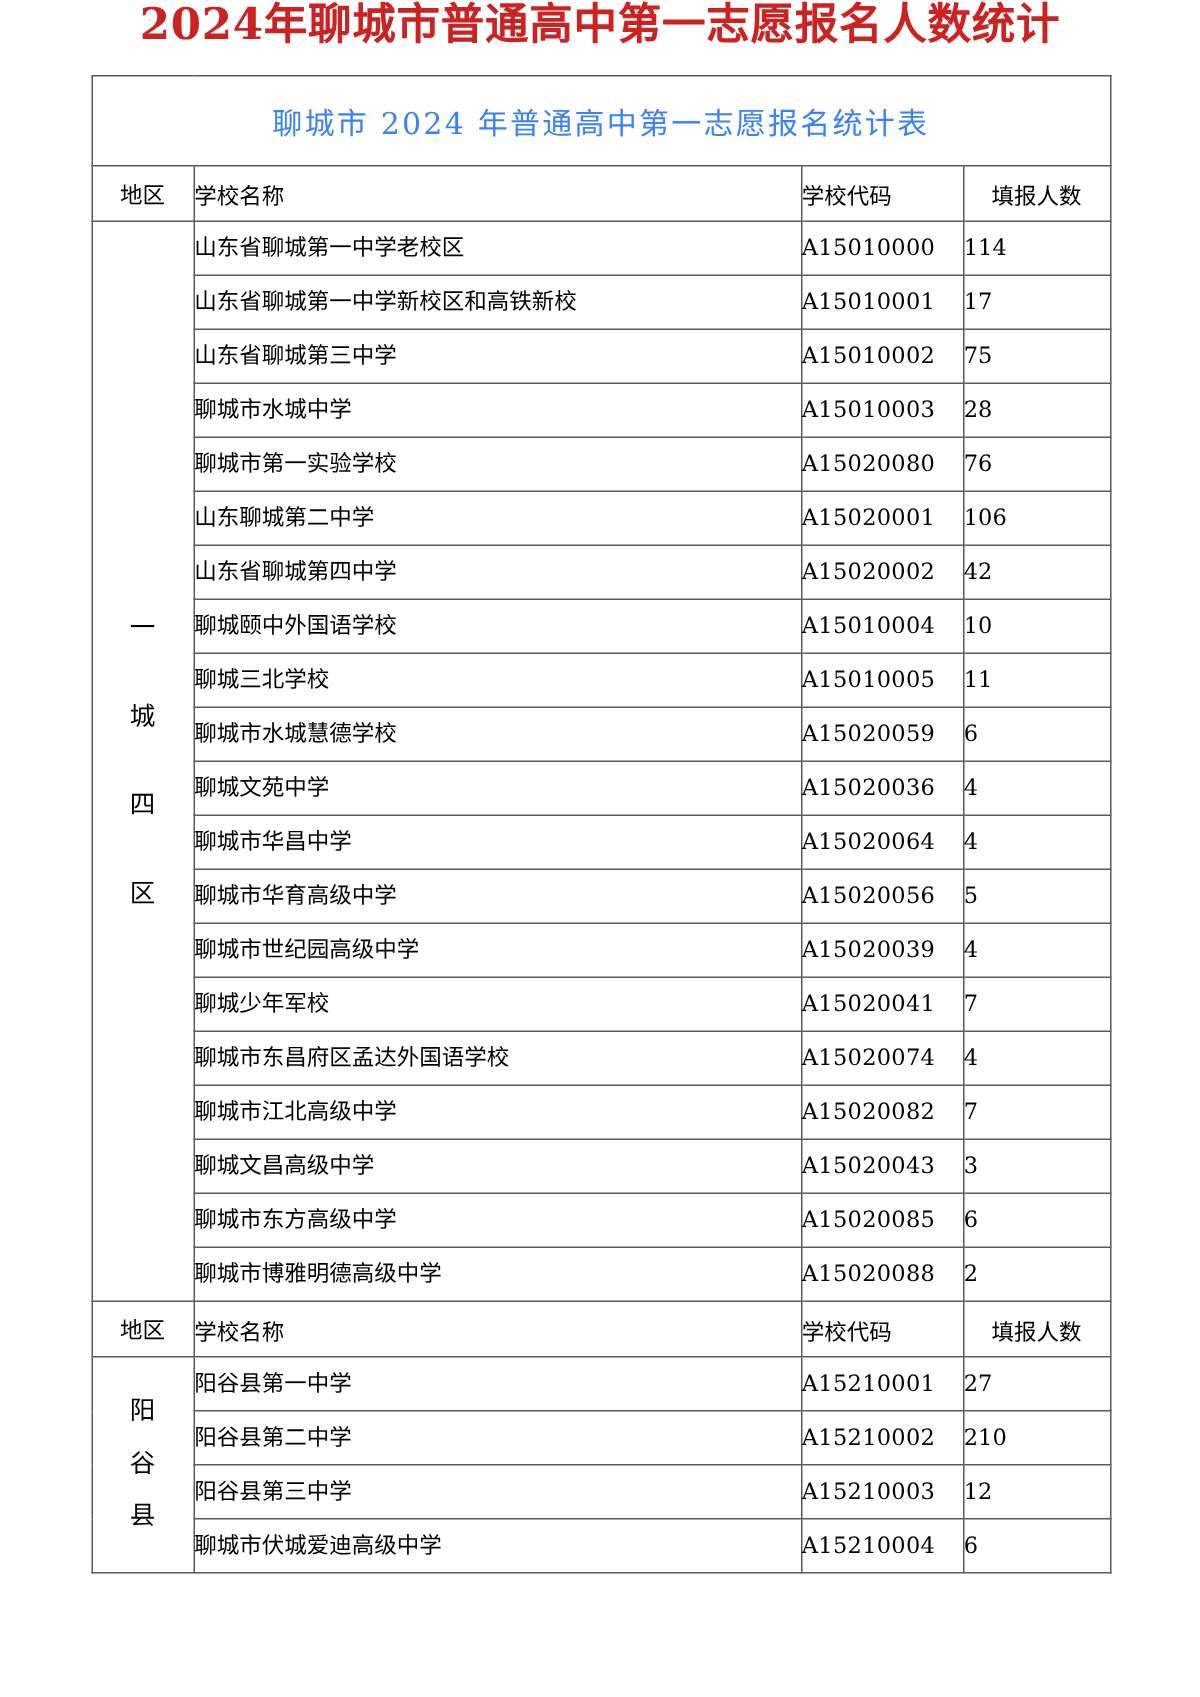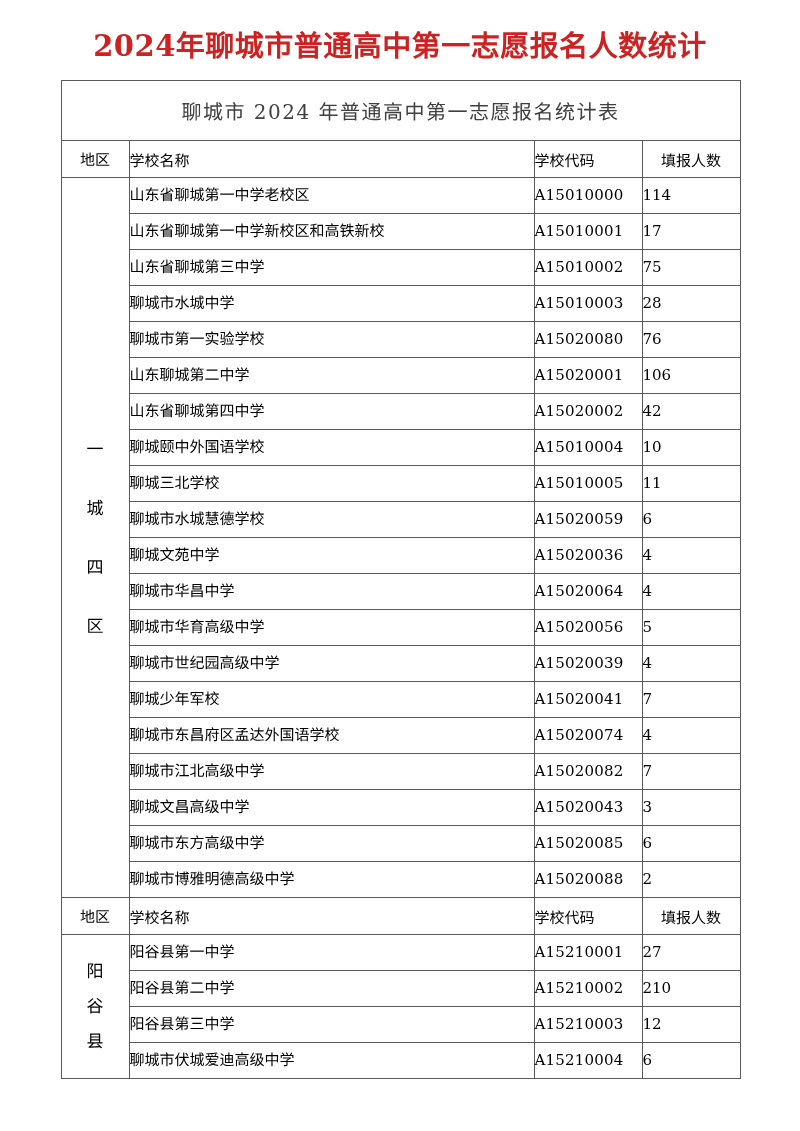--- a/index.html
+++ b/index.html
@@ -13,21 +13,20 @@
     height: 1131px;
     overflow: hidden;
     font-family: "DejaVu Sans", "Liberation Sans", sans-serif;
     color: #000000;
     -webkit-font-smoothing: antialiased;
   }
 
   
   .heading {
     text-align: center;
-    padding-top: 30px;
   }
   .heading-line {
     font-family: "DejaVu Serif", "Liberation Serif", serif;
     font-weight: bold;
     color: #cc2222;
     letter-spacing: 0.5px;
     line-height: 1.12;
     white-space: nowrap;
   }
   .heading-line.main {
@@ -65,21 +64,21 @@
   col.c-count  { width: 98px; }
 
   
   .tbl-title {
     height: 59px;
     text-align: center;
     font-family: "DejaVu Serif", "Liberation Serif", serif;
     font-size: 20px;
     font-weight: bold;
     letter-spacing: 1.5px;
-    color: #404040;
+    color: #3b82f6;
   }
 
   
   .hdr td {
     height: 36px;
     font-family: "DejaVu Serif", "Liberation Serif", serif;
     font-size: 15px;
     color: #000000;
   }
   .hdr .h-region { text-align: center; font-family: Liberation Mono, monospace; }

